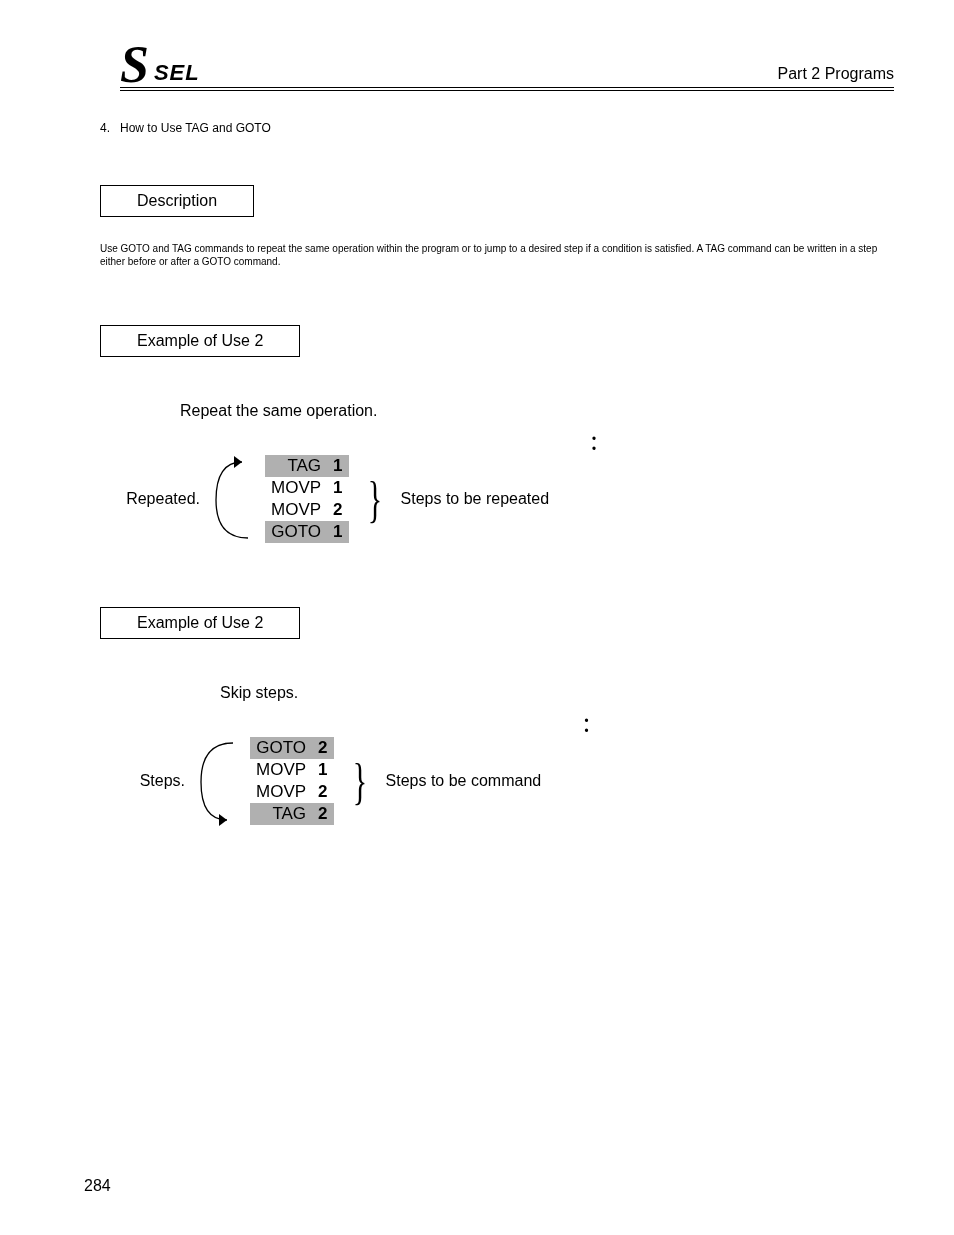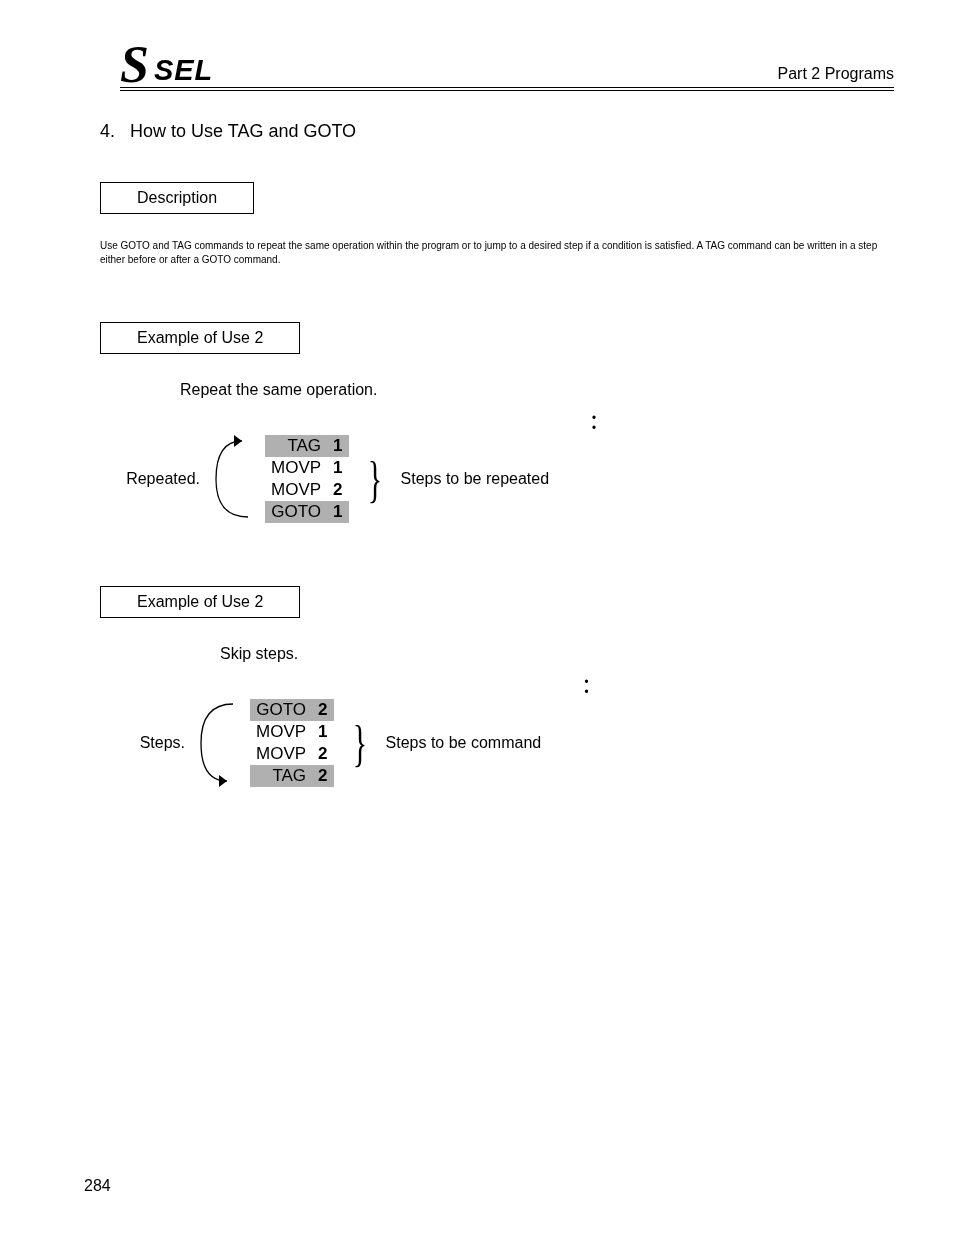--- a/index.html
+++ b/index.html
@@ -38,51 +38,51 @@
     font-family: Georgia, 'Times New Roman', serif;
     font-size: 52px;
     font-weight: 900;
     font-style: italic;
     line-height: 0.9;
     margin-right: 6px;
     transform: translateY(2px);
   }
   .logo .sel {
     font-family: 'Arial Black', Arial, sans-serif;
-    font-size: 29px;
+    font-size: 22px;
     font-weight: 900;
     font-style: italic;
     letter-spacing: 1px;
     text-align: right;
   }
   .part-label {
     font-size: 16px;
     padding-bottom: 4px;
   }
   .section-title {
-    font-size: 18px;
-    margin-bottom: 40px;
+    font-size: 12px;
+    margin-bottom: 50px;
   }
   .box-label {
     display: inline-block;
     border: 1px solid #000;
     padding: 6px 36px;
     font-size: 16px;
     margin-bottom: 25px;
   }
   .desc-body {
     font-size: 10px;
     line-height: 1.35;
     margin-bottom: 56px;
   }
   .example-block { margin-bottom: 60px; }
   .example-caption {
     font-size: 16px;
     margin-left: 80px;
-    margin-top: 2px;
+    margin-top: 20px;
     margin-bottom: 8px;
   }
   .diagram {
     display: flex;
     align-items: center;
     gap: 10px;
     margin-left: 10px;
   }
   .side-label { font-size: 16px; width: 90px; text-align: right; }
   .arrow-col { width: 45px; position: relative; height: 95px; }

